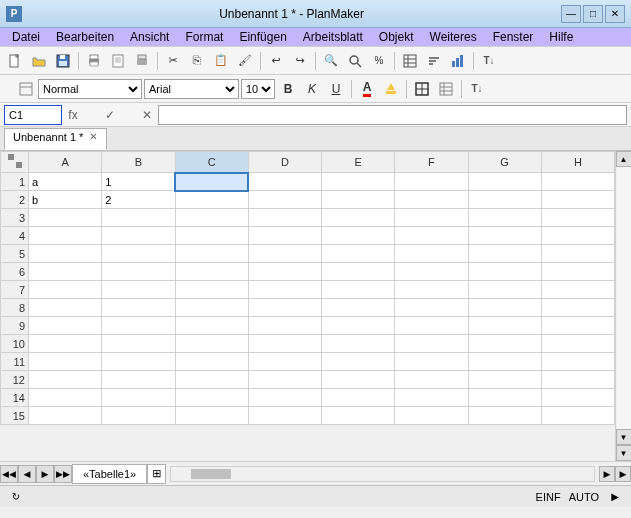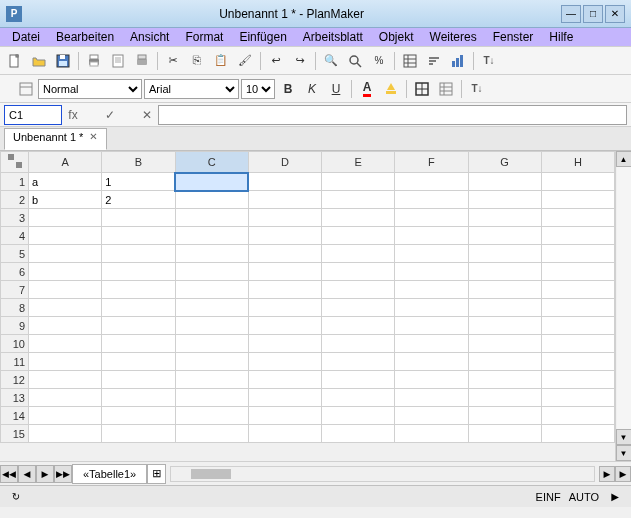--- a/index.html
+++ b/index.html
@@ -619,31 +619,20 @@
             <td class="data-cell"></td>
             <td class="data-cell"></td>
             <td class="data-cell"></td>
             <td class="data-cell"></td>
             <td class="data-cell"></td>
             <td class="data-cell"></td>
             <td class="data-cell"></td>
             <td class="data-cell" style="min-width: 30px;"></td>
           </tr>
           <tr>
-            <th class="row-header">13</th>
-            <td class="data-cell"></td>
-            <td class="data-cell"></td>
-            <td class="data-cell"></td>
-            <td class="data-cell"></td>
-            <td class="data-cell"></td>
-            <td class="data-cell"></td>
-            <td class="data-cell"></td>
-            <td class="data-cell" style="min-width: 30px;"></td>
-          </tr>
-          <tr>
             <th class="row-header">14</th>
             <td class="data-cell"></td>
             <td class="data-cell"></td>
             <td class="data-cell"></td>
             <td class="data-cell"></td>
             <td class="data-cell"></td>
             <td class="data-cell"></td>
             <td class="data-cell"></td>
             <td class="data-cell" style="min-width: 30px;"></td>
           </tr>

